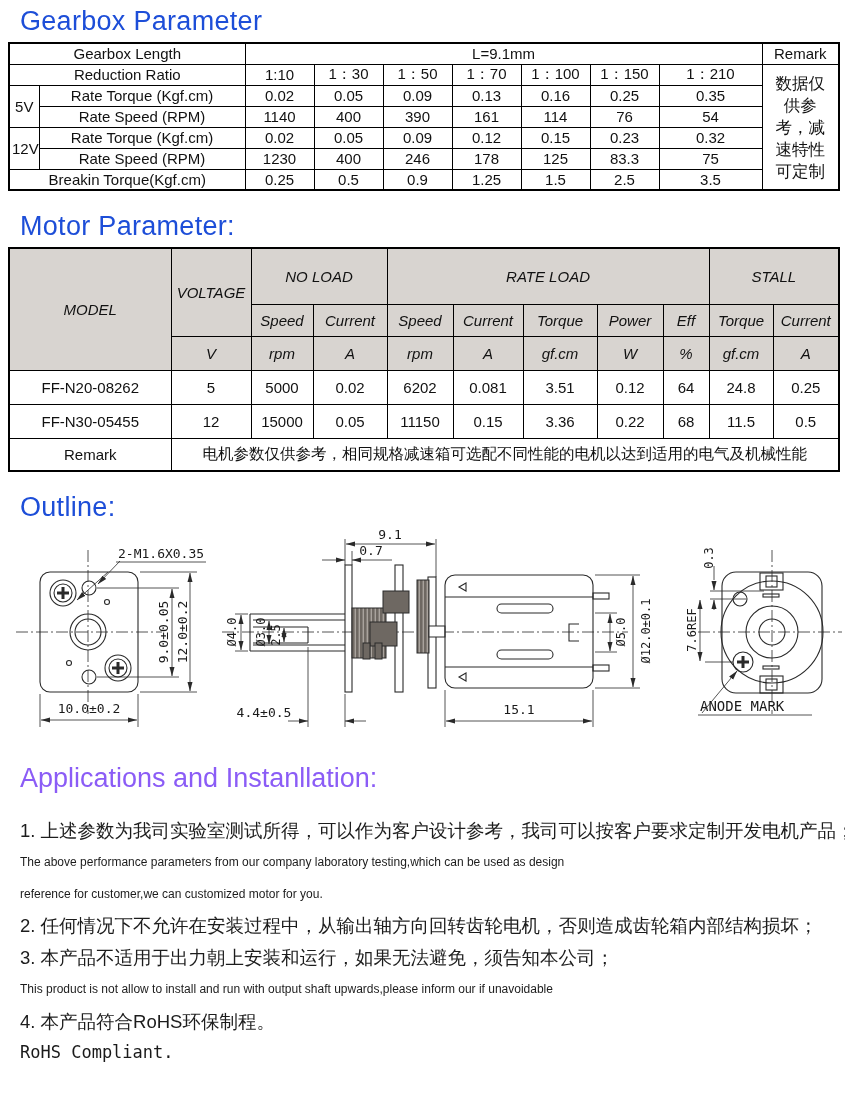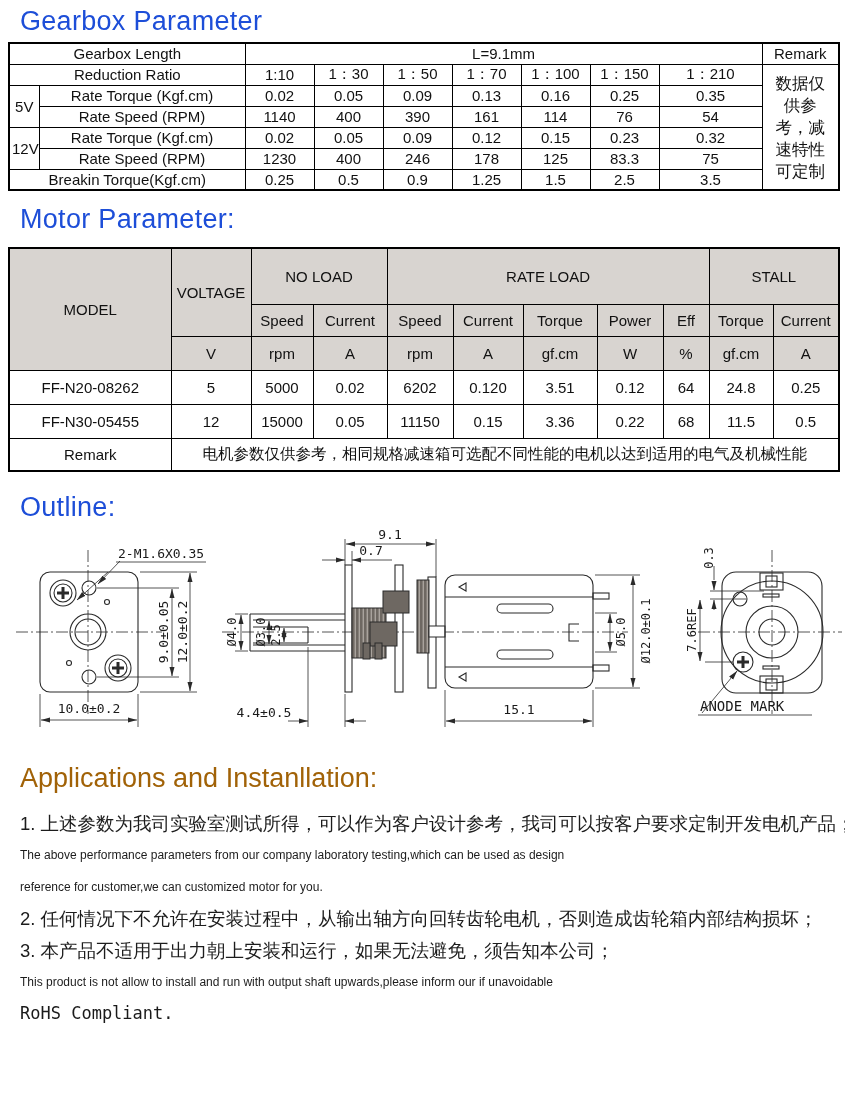--- a/index.html
+++ b/index.html
@@ -8,25 +8,25 @@
     width: 845px; height: 1112px; position: relative; overflow: hidden;
     font-family: "Liberation Sans", sans-serif; color: #1a1a1a;
   }
   .sec-title { position:absolute; left:20px; font-size:27px; font-weight:400; color:#1d4ed8; letter-spacing:0.3px; white-space:nowrap; }
   table.tbl {
     border-collapse: collapse; table-layout: fixed; position: absolute; left: 8px;
     width: 830px; text-align: center; font-size: 15px; color:#111; border:2px solid #000;
   }
   table.tbl td { border:1px solid #000; padding:0 2px; overflow:hidden; }
   #gearbox-table tr { height: 21px; }
-  .hdr { background:#d8d4d0; }
+  .hdr { background:#d8d4d0;font-style:italic; }
   .remark-vert { font-size:16.5px; line-height:22px; padding:4px 12px !important; }
   .mremark { font-size:15.5px; }
   .apps { position:absolute; top:763px; left:20px; width:818px; }
-  .apps .sec-title2 { font-size:27px; font-weight:400; color:#a16207; margin-bottom:14px; white-space:nowrap; }
+  .apps .sec-title2 { font-size:27px; font-weight:400; color:#8b5cf6; margin-bottom:21px; white-space:nowrap; }
   .app-line { font-size:12px; line-height:31.8px; white-space:nowrap; color:#1c1c1c; }
   .app-line.zh { font-size:18.5px; }
   .rohs { font-family:"DejaVu Sans Mono", monospace; font-size:17px; margin-top:4px; }
   svg#drawing { position:absolute; top:500px; left:0; }
   .ln { stroke:#2a2a2a; stroke-width:1.1; fill:none; }
   .cl { stroke:#2a2a2a; stroke-width:0.8; fill:none; stroke-dasharray:12 3 2 3; }
   .dim { stroke:#2a2a2a; stroke-width:0.8; fill:none; }
   .thick { stroke:#2a2a2a; stroke-width:3; fill:none; }
   text.dimtxt { font-family:"DejaVu Sans Mono", monospace; font-size:13px; fill:#1a1a1a; }
   text.dimtxt-sm { font-family:"DejaVu Sans Mono", monospace; font-size:12px; fill:#1a1a1a; }
@@ -114,21 +114,21 @@
     <td>0.5</td>
     <td>0.9</td>
     <td>1.25</td>
     <td>1.5</td>
     <td>2.5</td>
     <td>3.5</td>
   </tr>
 </tbody>
   </table>
 
-<div class="sec-title" style="top:204px;">Motor Parameter:</div>
+<div class="sec-title" style="top:211px;">Motor Parameter:</div>
 
 <table class="tbl" id="motor-table" style="top:247px;">
   <colgroup>
     <col style="width:162px">
       <col style="width:80px">
       <col style="width:62px">
       <col style="width:74px">
     <col style="width:66px">
       <col style="width:70px">
       <col style="width:74px">
@@ -167,21 +167,21 @@
     <td class="hdr">%</td>
     <td class="hdr">gf.cm</td>
     <td class="hdr">A</td>
   </tr>
   <tr style="height:34px">
     <td>FF-N20-08262</td>
     <td>5</td>
     <td>5000</td>
     <td>0.02</td>
     <td>6202</td>
-    <td>0.120</td>
+    <td>0.081</td>
     <td>3.51</td>
     <td>0.12</td>
     <td>64</td>
     <td>24.8</td>
     <td>0.25</td>
   </tr>
   <tr style="height:34px">
     <td>FF-N30-05455</td>
     <td>12</td>
     <td>15000</td>
@@ -398,14 +398,15 @@
 </svg>
 
 <div class="apps">
   <div class="sec-title2">Applications and Instanllation:</div>
   <div class="app-line zh">1. 上述参数为我司实验室测试所得，可以作为客户设计参考，我司可以按客户要求定制开发电机产品；</div>
   <div class="app-line">The above performance parameters from our company laboratory testing,which can be used as design</div>
   <div class="app-line">reference for customer,we can customized motor for you.</div>
   <div class="app-line zh">2. 任何情况下不允许在安装过程中，从输出轴方向回转齿轮电机，否则造成齿轮箱内部结构损坏；</div>
   <div class="app-line zh">3. 本产品不适用于出力朝上安装和运行，如果无法避免，须告知本公司；</div>
   <div class="app-line">This product is not allow to install and run with output shaft upwards,please inform our if unavoidable</div>
+  <div class="app-line zh">4. 本产品符合RoHS环保制程。</div>
   <div class="rohs">RoHS Compliant.</div>
 </div>
 
 </body></html>

